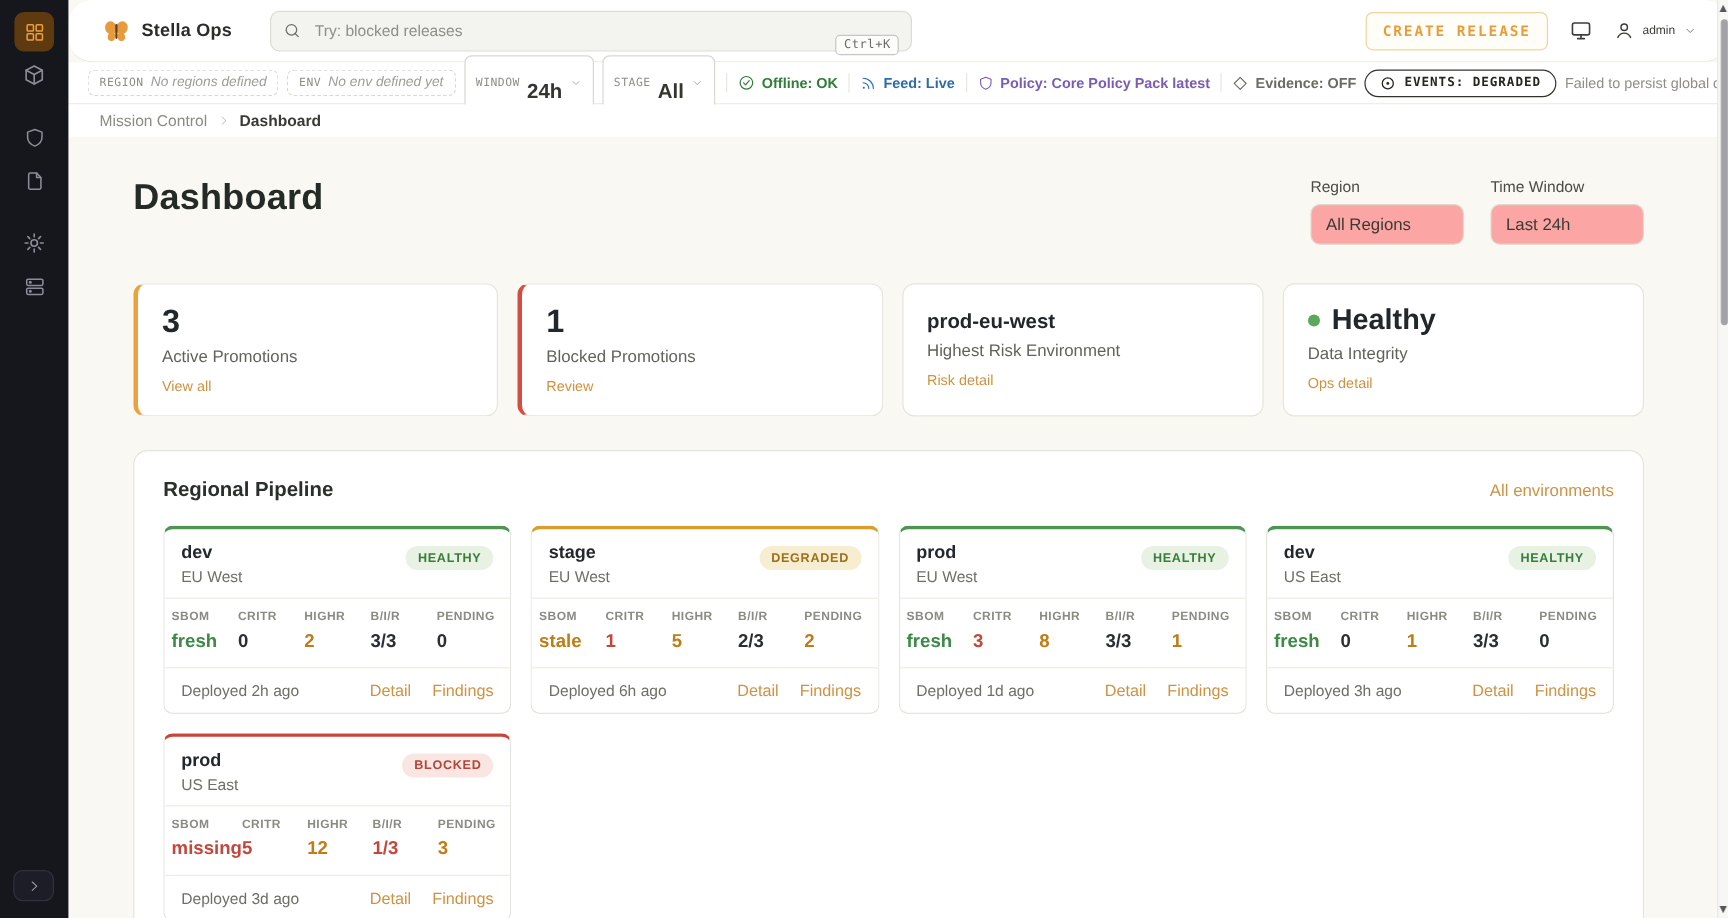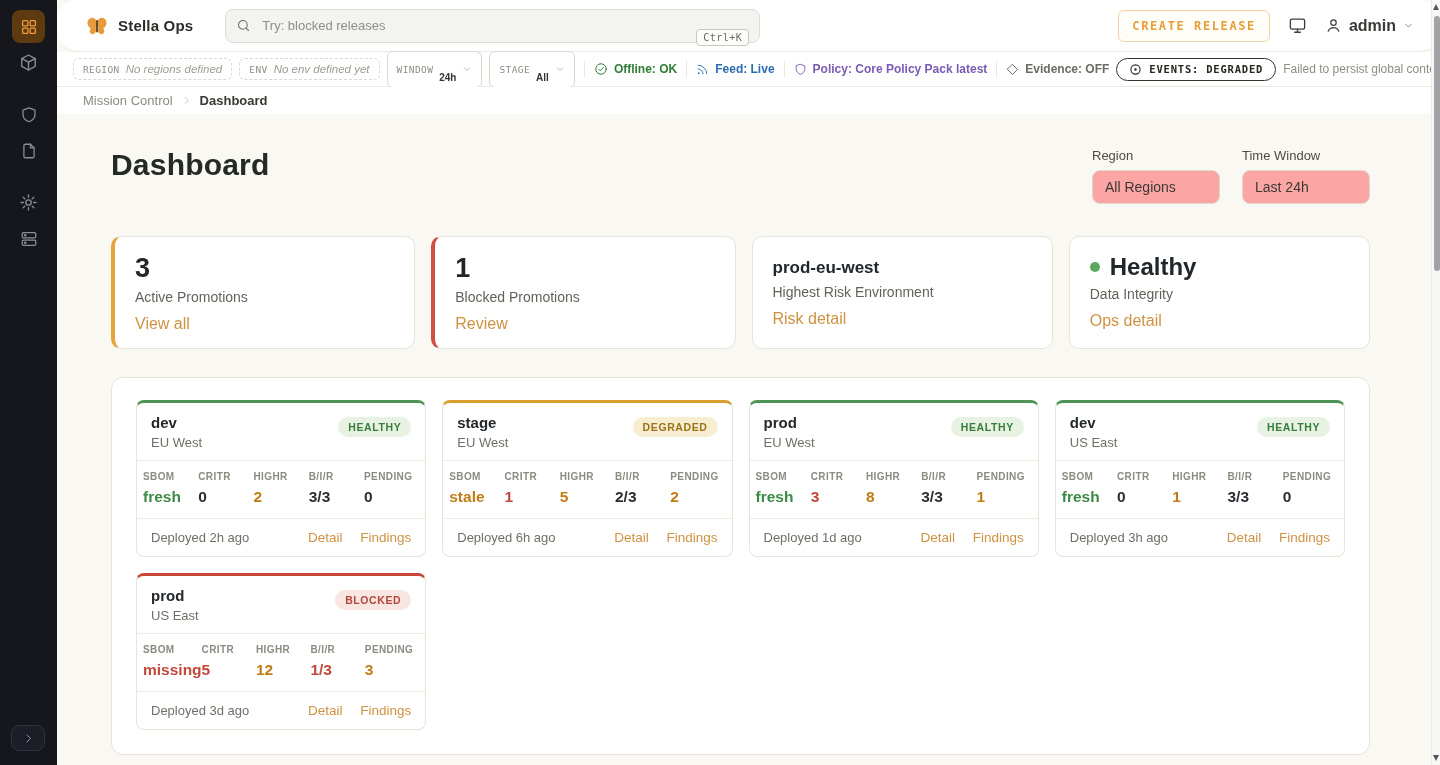--- a/index.html
+++ b/index.html
@@ -38,29 +38,29 @@
   .brand{display:flex;align-items:center;gap:9px;}
   .brand-name{font-size:15px;font-weight:700;color:#2b2b28;letter-spacing:0.2px;}
   .searchbox{width:535px;height:34px;margin-left:18px;background:#f3f3f0;border:1px solid #ddddd6;border-radius:8px;display:flex;align-items:center;padding:0 10px;gap:9px;}
   .searchbox input{flex:1;border:none;outline:none;background:transparent;font-family:"Liberation Sans",sans-serif;font-size:13px;color:#44443f;}
   .searchbox input::placeholder{color:#8f8f88;}
   .kbd{font-family:"DejaVu Sans Mono",monospace;font-size:10px;color:#6b6b64;border:1px solid #c7c7c0;border-radius:4px;padding:2px 6px;background:#fcfcfa;letter-spacing:0.5px;margin-top:24px;}
   .topbar-spacer{flex:1;}
   .create-release{font-family:"DejaVu Sans Mono",monospace;font-size:12px;font-weight:700;letter-spacing:1.6px;color:#e89e38;background:#fffdf8;border:1px solid #f1d3a0;border-radius:6px;padding:8px 13px;cursor:pointer;}
   .icon-btn{color:#3d3d3a;padding:4px;cursor:pointer;background:none;border:none;}
   .user-menu{display:flex;align-items:center;gap:7px;color:#3a3a36;cursor:pointer;}
-  .user-name{font-size:16px;font-weight:700;}
+  .user-name{font-size:10px;font-weight:400;}
 
   
   .ctxbar{height:35px;background:#fff;border-bottom:1px solid #ebe9e3;display:flex;align-items:center;padding:0 16px;gap:7px;flex-shrink:0;white-space:nowrap;}
   .pill{display:flex;align-items:center;gap:6px;border:1px dashed #d9d9d1;border-radius:6px;padding:4px 9px;background:#fff;cursor:pointer;}
   .pill.solid{border-style:solid;}
   .pill-label{font-family:"DejaVu Sans Mono",monospace;font-size:9.5px;color:#8e8e86;letter-spacing:0.4px;}
   .pill-val-muted{font-size:11.5px;font-style:italic;color:#9d9d95;}
-  .pill-val-strong{font-size:10px;font-weight:700;color:#35352f;margin-top:16px;}
+  .pill-val-strong{font-size:17px;font-weight:700;color:#35352f;margin-top:16px;}
   .pill .chev{color:#9a9a92;}
   .vdiv{width:1px;height:16px;background:#e7e7e1;margin:0 2px;flex-shrink:0;}
   .chip{display:flex;align-items:center;gap:6px;font-size:12px;font-weight:600;cursor:pointer;}
   .chip-green{color:#2f7d37;}
   .chip-blue{color:#2b6cb0;}
   .chip-purple{color:#7a5bb5;}
   .chip-gray{color:#6b6b64;}
   .events-pill{display:flex;align-items:center;gap:7px;border:1.5px solid #33332e;border-radius:999px;padding:4px 12px;background:#fff;cursor:pointer;font-family:"DejaVu Sans Mono",monospace;font-size:10.5px;font-weight:700;color:#26261f;letter-spacing:0.8px;}
   .ctx-notice{font-size:12px;color:#8f8d85;}
 
@@ -82,21 +82,21 @@
   
   .stats-row{display:flex;gap:16px;margin-top:32px;}
   .stat-card{flex:1;background:#fff;border:1px solid var(--c-border);border-radius:10px;padding:17px 20px 15px;min-height:108px;}
   .stat-card.acc-amber{border-left:4px solid #e8a33d;}
   .stat-card.acc-red{border-left:4px solid #d24e43;}
   .stat-value{font-size:27px;font-weight:700;color:#21272b;line-height:1.05;}
   .stat-value.small{font-size:17px;padding-top:5px;}
   .healthy-row{display:flex;align-items:center;gap:10px;}
   .dot-green{width:10px;height:10px;border-radius:50%;background:#5aa85e;flex-shrink:0;}
   .stat-label{margin-top:7px;font-size:14px;color:#62625b;}
-  .stat-link{display:inline-block;margin-top:10px;font-size:16px;color:var(--c-link);}
+  .stat-link{display:inline-block;margin-top:10px;font-size:12px;color:var(--c-link);}
 
   
   .pipeline{margin-top:28px;background:#fff;border:1px solid var(--c-border);border-radius:12px;padding:22px 24px 24px;}
   .pipe-header{display:flex;justify-content:space-between;align-items:center;margin-bottom:20px;}
   .pipe-title{font-size:17px;font-weight:700;color:#292f29;}
   .all-env{font-size:14px;color:var(--c-link);}
   .pipe-grid{display:grid;grid-template-columns:repeat(4,1fr);gap:16px;}
   .pipe-card{background:#fff;border:1px solid var(--c-border);border-radius:8px;overflow:hidden;}
   .pipe-card.top-green{border-top:3px solid #4e9455;}
   .pipe-card.top-amber{border-top:3px solid #d99e2b;}
@@ -335,20 +335,24 @@
         <div class="healthy-row">
           <span class="dot-green"></span>
           <span class="stat-value" style="font-size:24px">Healthy</span>
         </div>
         <div class="stat-label">Data Integrity</div>
         <a class="stat-link">Ops detail</a>
       </div>
     </div>
 
     <section class="pipeline">
+      <div class="pipe-header">
+        <div class="pipe-title">Regional Pipeline</div>
+        <a class="all-env">All environments</a>
+      </div>
       <div class="pipe-grid">
 
         <div class="pipe-card top-green">
           <div class="pipe-head">
             <div>
               <div class="pipe-env">dev</div>
               <div class="pipe-region">EU West</div>
             </div>
             <span class="badge badge-green">HEALTHY</span>
           </div>

